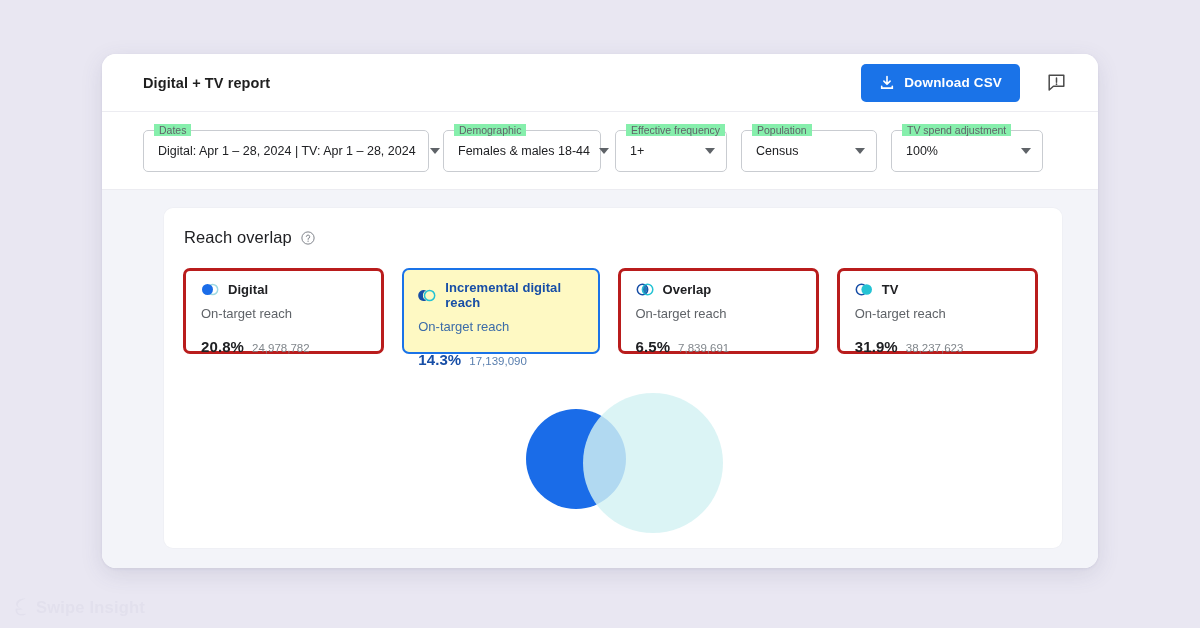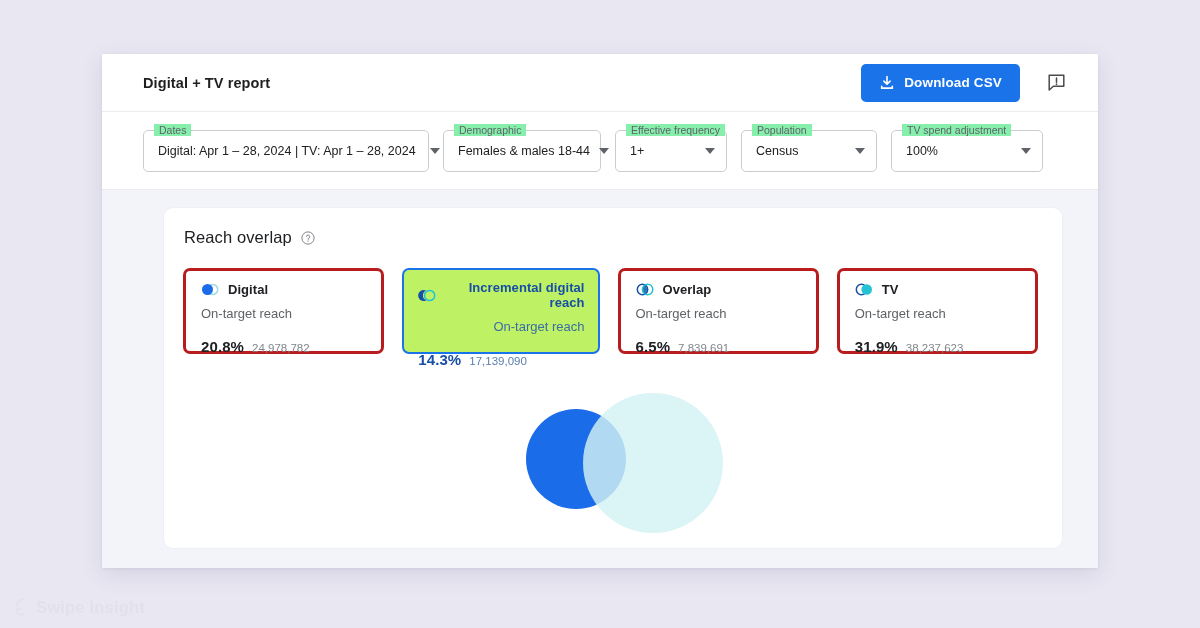--- a/index.html
+++ b/index.html
@@ -18,21 +18,21 @@
   }
 
   
   .app-window {
     position: absolute;
     left: 102px;
     top: 54px;
     width: 996px;
     height: 514px;
     background: #ffffff;
-    border-radius: 2px;
+    border-radius: 14px;
     box-shadow: 0 6px 22px rgba(70, 70, 110, 0.13),
                 0 1px 3px rgba(70, 70, 110, 0.08);
     overflow: hidden;
   }
 
   
   .titlebar {
     height: 58px;
     display: flex;
     align-items: center;
@@ -184,23 +184,22 @@
     height: 86px;
     border: 3px solid #b91c1c;
     border-radius: 7px;
     background: #fff;
     padding: 11px 14px 0 15px;
     cursor: pointer;
     position: relative;
   }
   .card.selected {
     border: 2px solid #1a73e8;
-    background: #bef264;
+    background: #fef9c3;
     padding: 10px 13px 16px 14px;
-    text-align: right;
   }
   .card-head {
     display: flex;
     align-items: center;
     gap: 8px;
   }
   .card-name {
     font-size: 13px;
     font-weight: bold;
     color: #202124;

